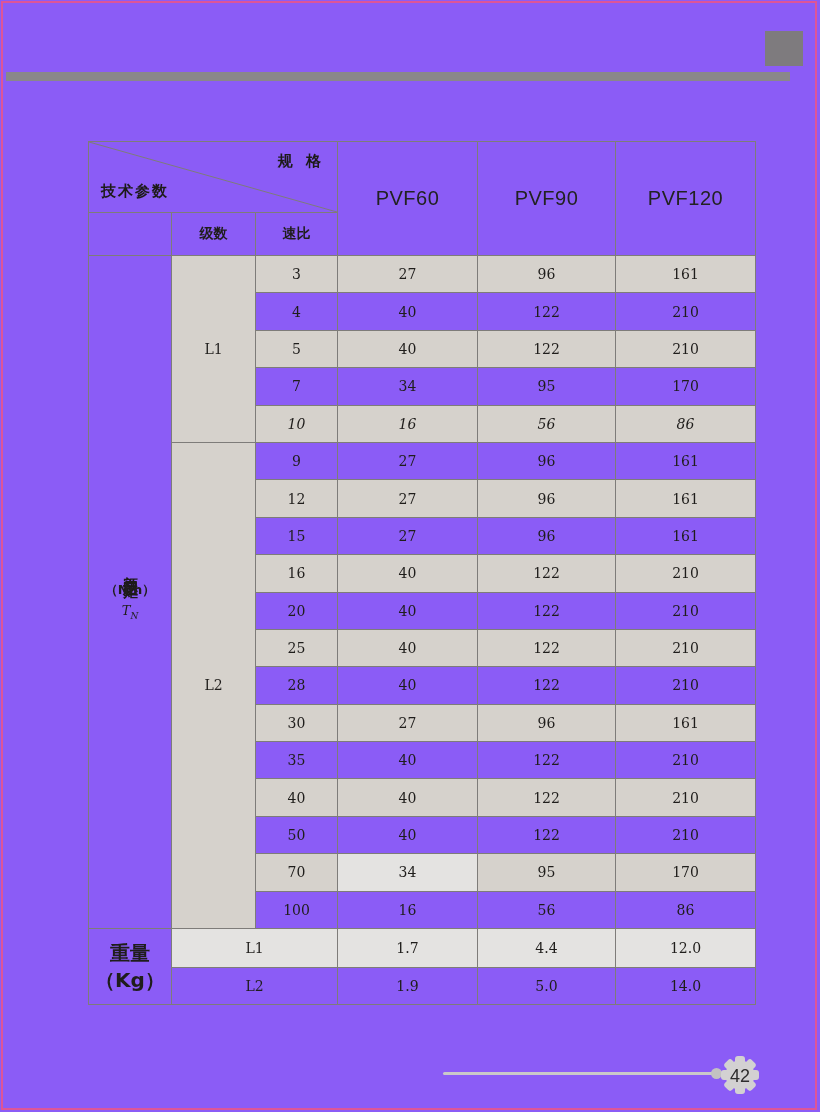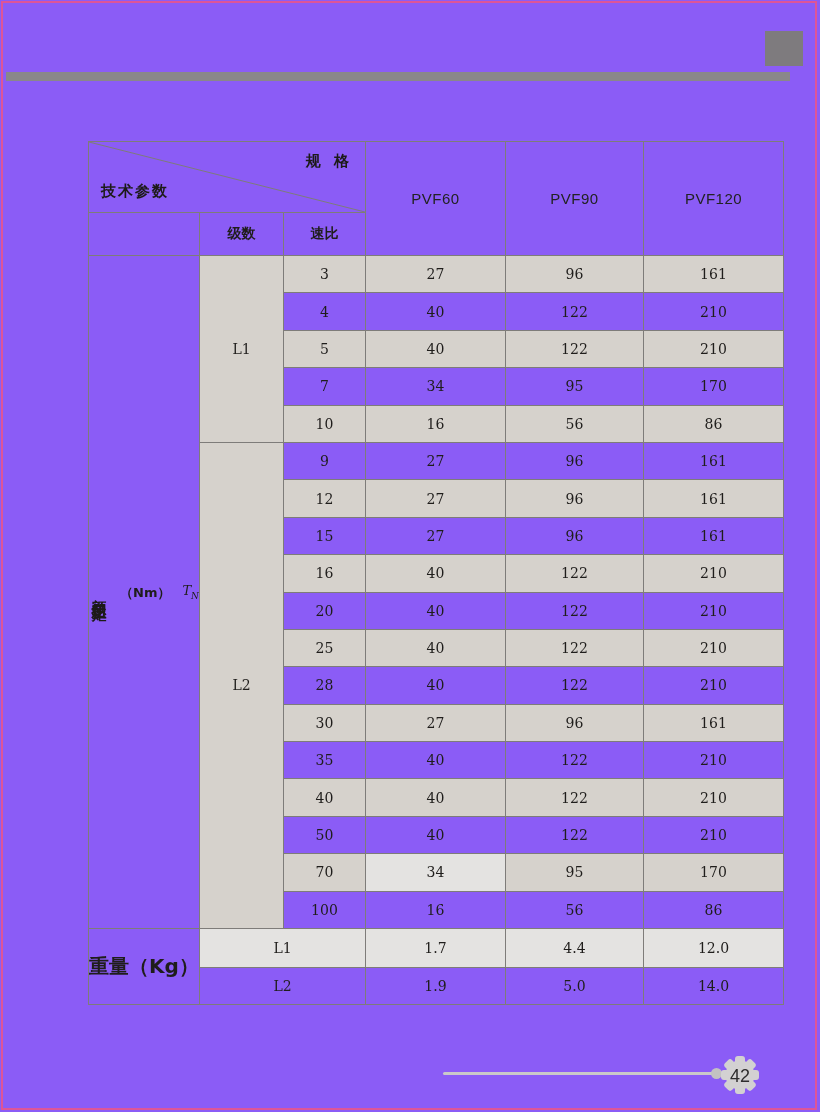--- a/index.html
+++ b/index.html
@@ -26,28 +26,28 @@
   #spec-table td{
     border:1px solid #7e7c79;padding:0;margin:0;
     text-align:center;vertical-align:middle;
     font-family:"DejaVu Serif","Liberation Serif",serif;
     font-size:14px;color:#1f1d1b;overflow:hidden;
   }
   #spec-table td.sh{background:#d6d2cc;}
   #spec-table td.lt{background:#e4e3e1;}
   #spec-table td.pvf-header{
     font-family:"Liberation Sans","DejaVu Sans",sans-serif;
-    font-size:15px;letter-spacing:0.5px;color:#222;
+    font-size:20px;letter-spacing:0.5px;color:#222;
   }
   .cjk{font-family:"DejaVu Sans",sans-serif;font-weight:bold;font-size:15px;color:#1c1a18;}
   #diag-cell{position:relative;}
   #diag-cell svg{position:absolute;left:0;top:0;width:100%;height:100%;display:block;}
   #corner-spec{position:absolute;right:12px;top:10px;letter-spacing:4px;}
   #corner-param{position:absolute;left:12px;bottom:11px;letter-spacing:2px;}
-  .torque-wrap{display:flex;flex-direction:row;align-items:center;justify-content:center;gap:12px;}
+  .torque-wrap{display:flex;flex-direction:column;align-items:center;justify-content:center;gap:4px;}
   .vtext{
     writing-mode:vertical-rl;text-orientation:upright;
     font-family:"DejaVu Sans",sans-serif;font-weight:bold;
     font-size:15px;letter-spacing:3px;color:#1c1a18;
   }
   .torque-unit{font-family:"DejaVu Sans",sans-serif;font-weight:bold;font-size:13px;margin-top:2px;}
   .torque-sym{font-family:"DejaVu Serif",serif;font-size:13px;font-style:italic;}
   .torque-sym sub{font-size:9px;font-style:italic;}
   #spec-table td.weight-label{font-family:"DejaVu Sans",sans-serif;font-weight:bold;font-size:20px;}
 
@@ -123,21 +123,21 @@
           <td class="sh">40</td>
           <td class="sh">122</td>
           <td class="sh">210</td>
         </tr>
         <tr style="height: 37.4px;">
           <td>7</td>
           <td>34</td>
           <td>95</td>
           <td>170</td>
         </tr>
-        <tr style="height: 37.4px;">
+        <tr style="height: 37.4px; font-style: italic;">
           <td class="sh">10</td>
           <td class="sh">16</td>
           <td class="sh">56</td>
           <td class="sh">86</td>
         </tr>
         <tr style="height: 37.4px;">
           <td class="sh" rowspan="13">L2</td>
           <td>9</td>
           <td>27</td>
           <td>96</td>

